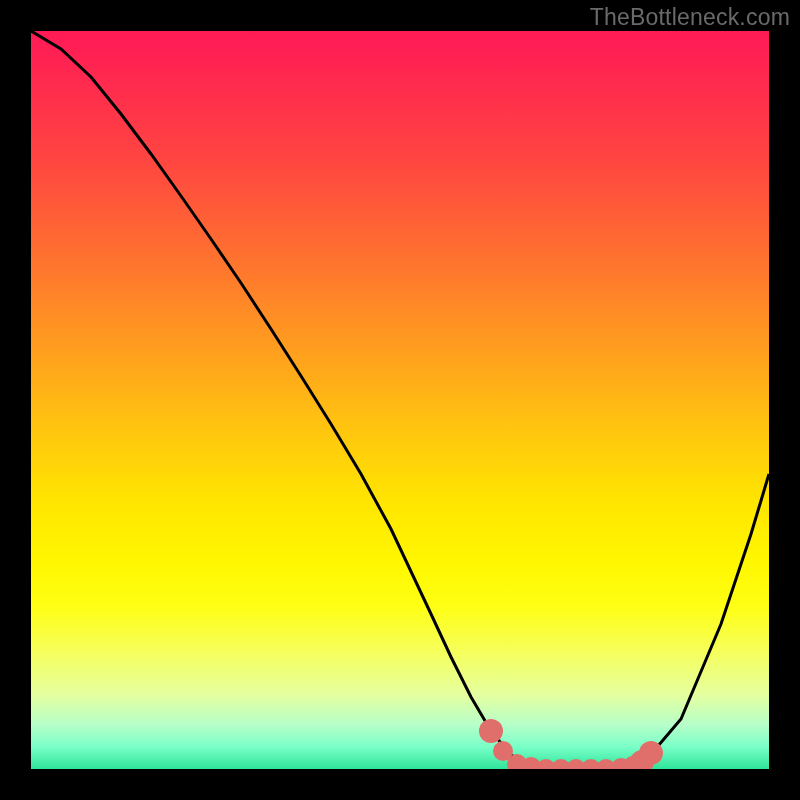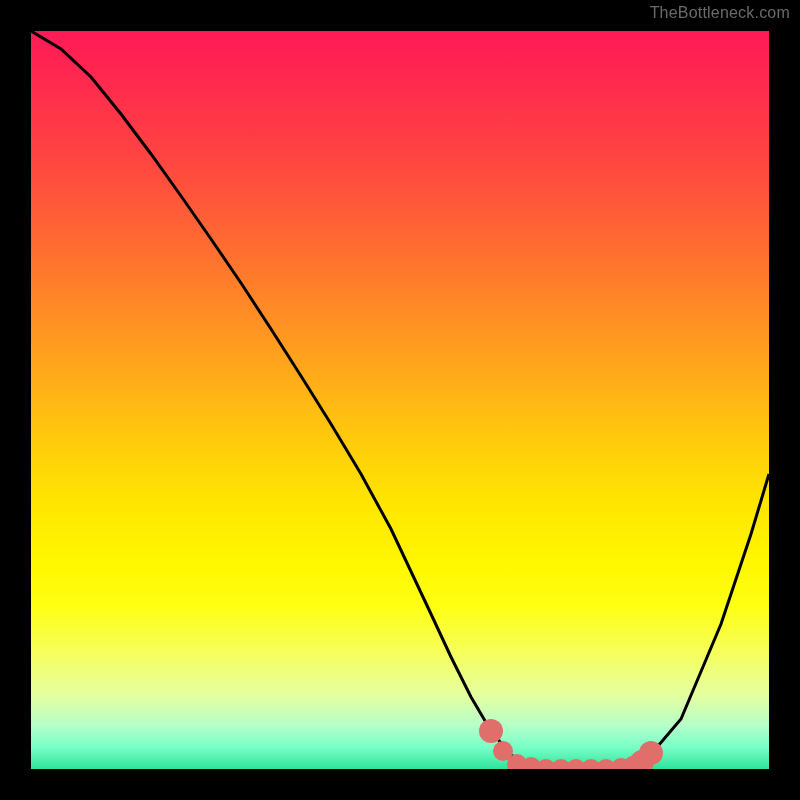--- a/index.html
+++ b/index.html
@@ -38,21 +38,21 @@
       #b7ffc9 94%,
       #7affc8 97%,
       #2fe49a 100%
     );
   }
   .watermark {
     position: absolute;
     top: 4px;
     right: 10px;
     color: #6a6a6a;
-    font-size: 16px;
+    font-size: 23px;
     letter-spacing: 0.2px;
     font-weight: 400;
   }
   svg.plot {
     position: absolute;
     inset: 0;
   }
 </style>
 </head>
 <body>

